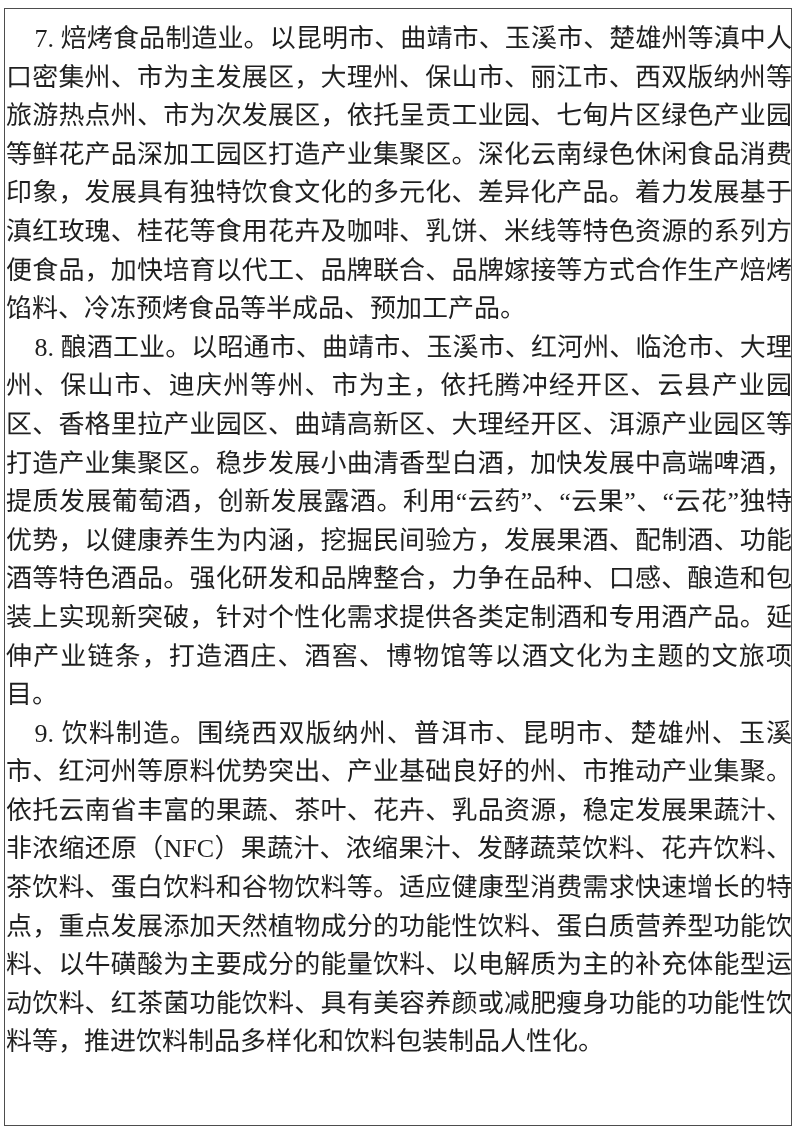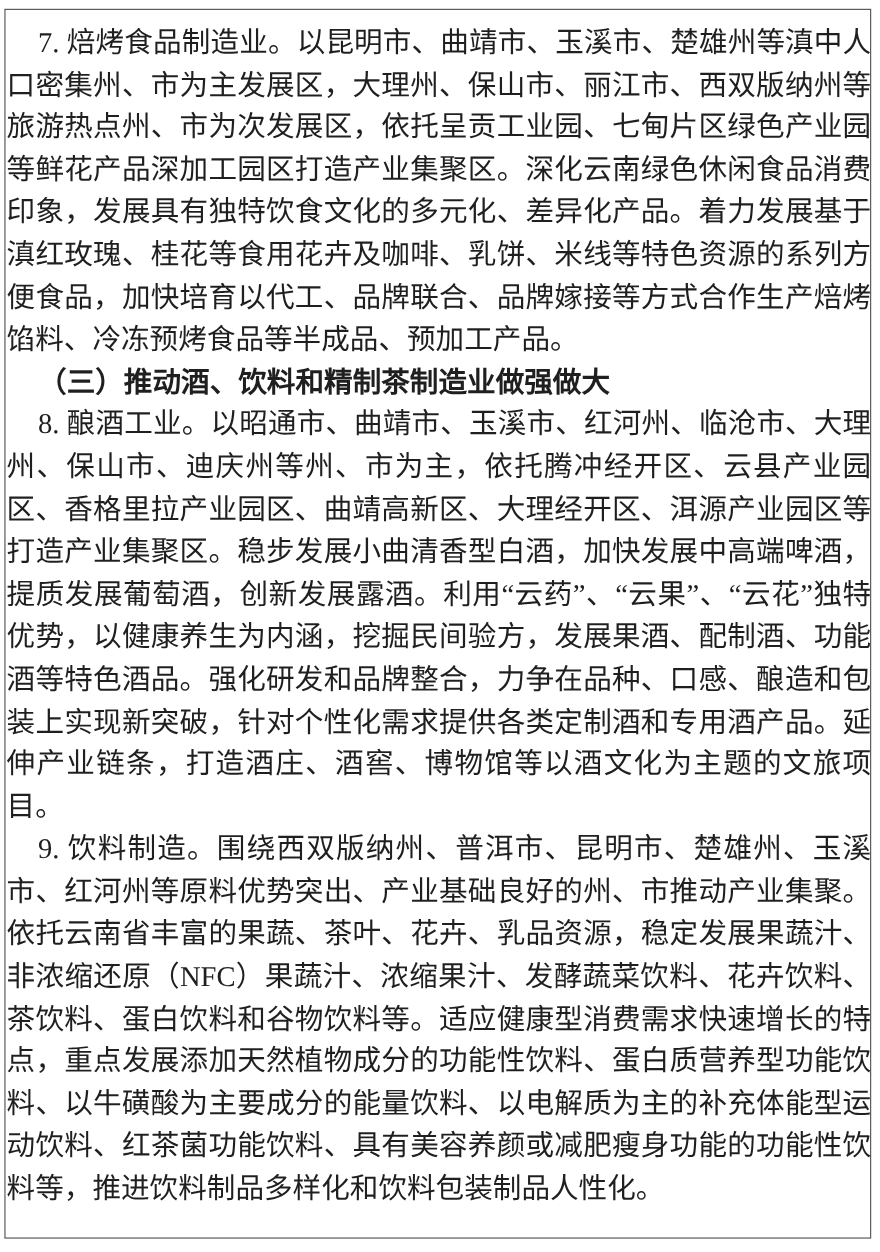--- a/index.html
+++ b/index.html
@@ -45,17 +45,16 @@
     font-weight: bold;
   }
 </style>
 </head>
 <body>
 
 <div class="canvas">
   <div class="page-border"></div>
   <div class="page-content">
     <p class="para">7. 焙烤食品制造业。以昆明市、曲靖市、玉溪市、楚雄州等滇中人口密集州、市为主发展区，大理州、保山市、丽江市、西双版纳州等旅游热点州、市为次发展区，依托呈贡工业园、七甸片区绿色产业园等鲜花产品深加工园区打造产业集聚区。深化云南绿色休闲食品消费印象，发展具有独特饮食文化的多元化、差异化产品。着力发展基于滇红玫瑰、桂花等食用花卉及咖啡、乳饼、米线等特色资源的系列方便食品，加快培育以代工、品牌联合、品牌嫁接等方式合作生产焙烤馅料、冷冻预烤食品等半成品、预加工产品。</p>
-    <p class="heading">（三）推动酒、饮料和精制茶制造业做强做大</p>
     <p class="para">8. 酿酒工业。以昭通市、曲靖市、玉溪市、红河州、临沧市、大理州、保山市、迪庆州等州、市为主，依托腾冲经开区、云县产业园区、香格里拉产业园区、曲靖高新区、大理经开区、洱源产业园区等打造产业集聚区。稳步发展小曲清香型白酒，加快发展中高端啤酒，提质发展葡萄酒，创新发展露酒。利用“云药”、“云果”、“云花”独特优势，以健康养生为内涵，挖掘民间验方，发展果酒、配制酒、功能酒等特色酒品。强化研发和品牌整合，力争在品种、口感、酿造和包装上实现新突破，针对个性化需求提供各类定制酒和专用酒产品。延伸产业链条，打造酒庄、酒窖、博物馆等以酒文化为主题的文旅项目。</p>
     <p class="para">9. 饮料制造。围绕西双版纳州、普洱市、昆明市、楚雄州、玉溪市、红河州等原料优势突出、产业基础良好的州、市推动产业集聚。依托云南省丰富的果蔬、茶叶、花卉、乳品资源，稳定发展果蔬汁、非浓缩还原（NFC）果蔬汁、浓缩果汁、发酵蔬菜饮料、花卉饮料、茶饮料、蛋白饮料和谷物饮料等。适应健康型消费需求快速增长的特点，重点发展添加天然植物成分的功能性饮料、蛋白质营养型功能饮料、以牛磺酸为主要成分的能量饮料、以电解质为主的补充体能型运动饮料、红茶菌功能饮料、具有美容养颜或减肥瘦身功能的功能性饮料等，推进饮料制品多样化和饮料包装制品人性化。</p>
   </div>
 </div>
 
 </body></html>

